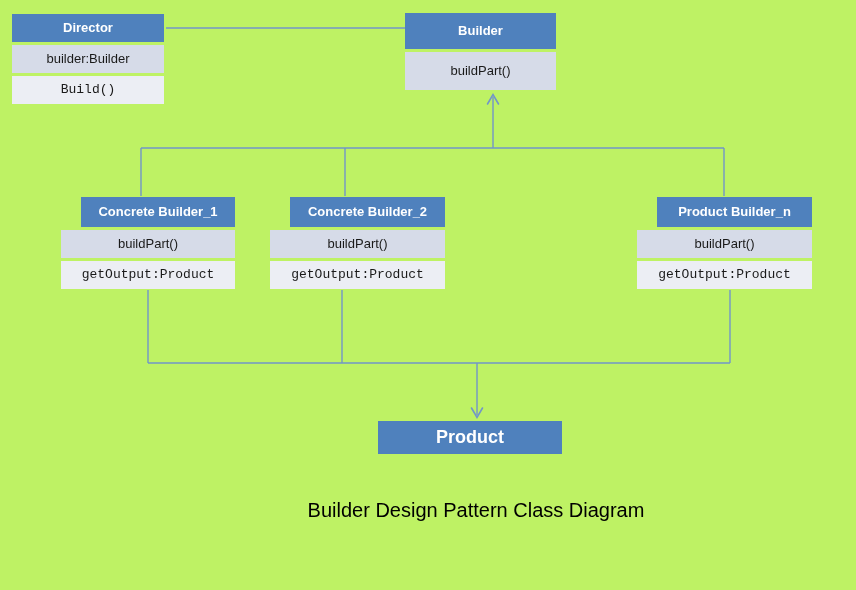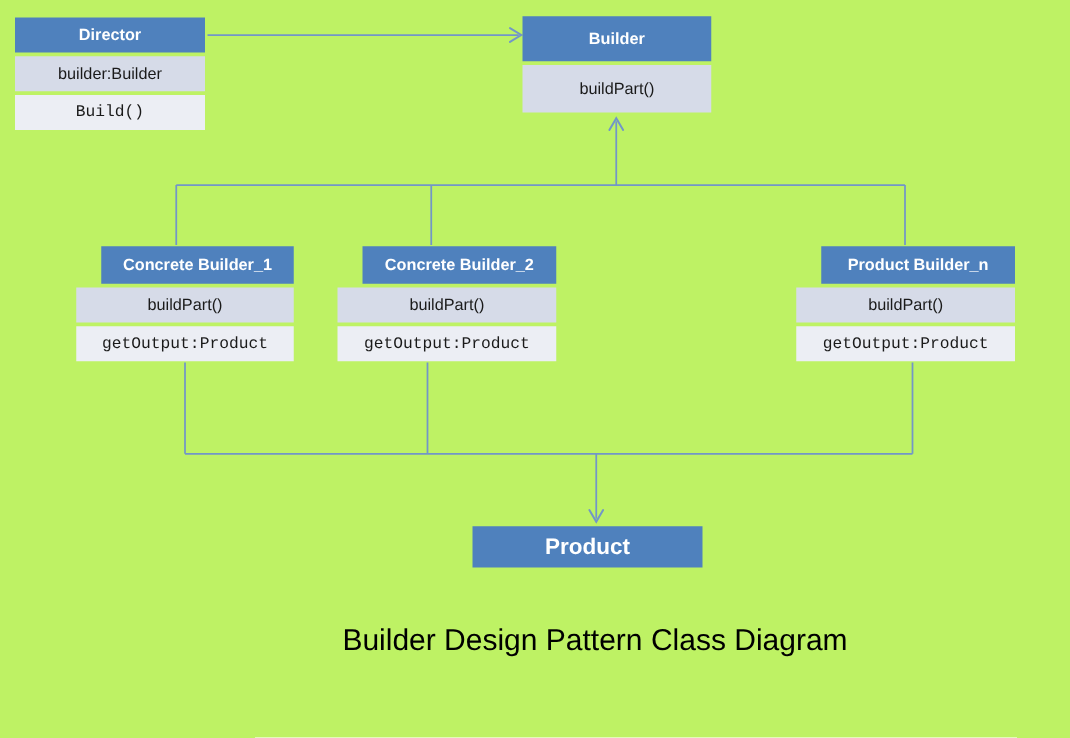--- a/index.html
+++ b/index.html
@@ -45,21 +45,21 @@
 
   
   .pbox{
     position:absolute;left:378px;top:421px;width:184px;height:33px;line-height:33px;
     background:var(--header-fill);color:var(--header-text);
     font-weight:bold;font-size:18px;text-align:center;
   }
 
   .diagram-title{
     position:absolute;left:96px;top:499px;width:760px;
-    text-align:center;font-size:24px;color:var(--title-text);
+    text-align:center;font-size:20px;color:var(--title-text);
     letter-spacing:0px;
   }
 </style>
 </head>
 <body>
 
 <div id="stage">
 
   <svg id="edges" viewBox="0 0 856 590" xmlns="http://www.w3.org/2000/svg">
 
@@ -76,21 +76,21 @@
     <path class="edge" d="M477,363 V415"></path>
     <path class="edge-head" d="M471.5,408 L477,417.5 L482.5,408"></path>
   </svg>
 
   <div class="cbox box-director" style="left:12px;top:14px;width:152px;">
     <div class="chead">Director</div>
     <div class="crow row-a">builder:Builder</div>
     <div class="crow row-b">Build()</div>
   </div>
 
-  <div class="cbox box-builder" style="left:418px;top:13px;width:151px;">
+  <div class="cbox box-builder" style="left:405px;top:13px;width:151px;">
     <div class="chead">Builder</div>
     <div class="crow row-a">buildPart()</div>
   </div>
 
   <div class="cbox box-concrete" style="left:61px;top:197px;width:174px;">
     <div class="chead">Concrete Builder_1</div>
     <div class="crow row-a">buildPart()</div>
     <div class="crow row-b">getOutput:Product</div>
   </div>
 

